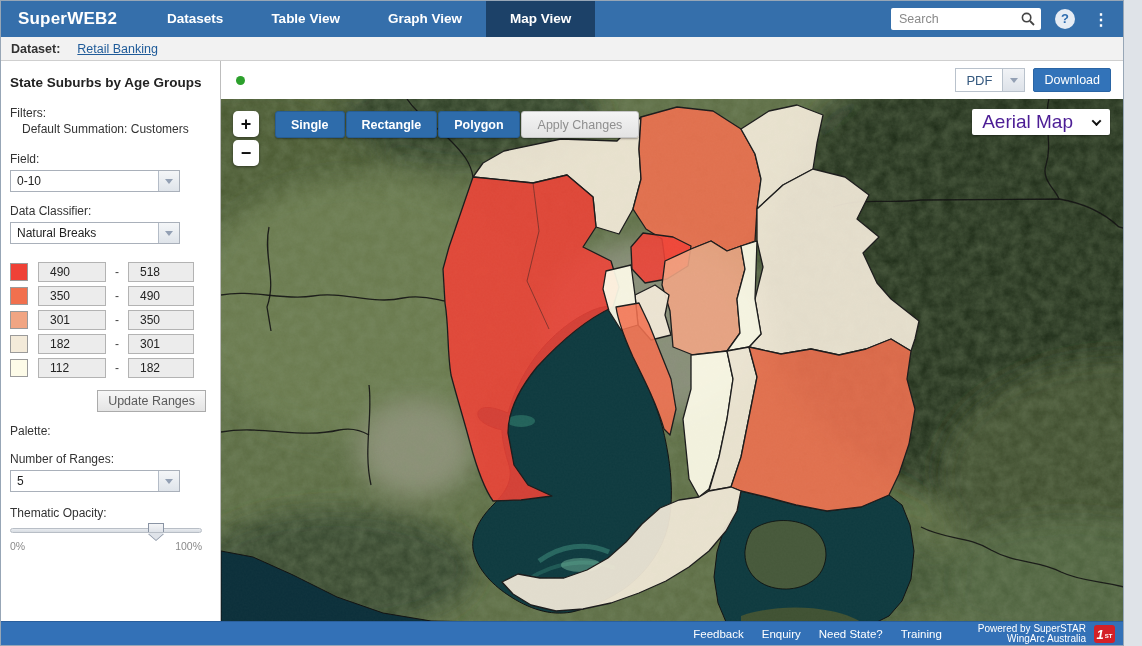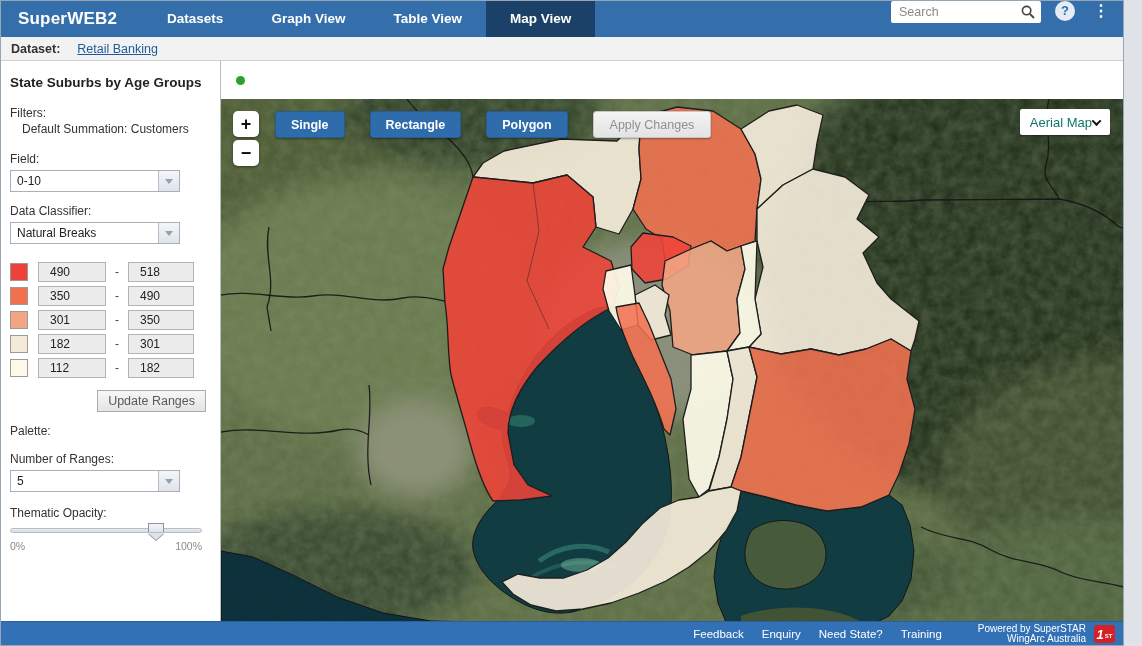--- a/index.html
+++ b/index.html
@@ -4,21 +4,21 @@
 <style>
   html,body{margin:0;padding:0;background:#dfe3e8;font-family:"Liberation Sans",sans-serif;}
   *{box-sizing:border-box;}
   #app{width:1124px;height:646px;background:#fff;border:1px solid #97a6b6;position:relative;overflow:hidden;}
 
   
   #topbar{height:36px;background:#356fab;display:flex;align-items:stretch;color:#fff;}
   .brand{font-size:17px;font-weight:bold;line-height:36px;padding:0 26px 0 17px;letter-spacing:.2px;}
   .tab{font-size:13.5px;font-weight:bold;line-height:36px;padding:0 24px;cursor:pointer;}
   .tab.active{background:#1c4168;}
-  .top-right{margin-left:auto;display:flex;align-items:flex-start;padding-right:10px;}
+  .top-right{margin-left:auto;display:flex;align-items:center;padding-right:10px;}
   .searchwrap{position:relative;margin-right:14px;}
   .searchwrap input{width:150px;height:22px;border:none;border-radius:2px;padding:0 26px 0 8px;font-size:12.5px;color:#333;outline:none;}
   .searchwrap input::placeholder{color:#8a8a8a;}
   .search-ic{position:absolute;right:6px;top:4px;}
   .help-circ{width:20px;height:20px;border-radius:50%;background:#e6ecf4;color:#2f6db0;font-weight:bold;font-size:13px;text-align:center;line-height:20px;margin-right:14px;cursor:pointer;}
   .kebab{font-size:16px;font-weight:bold;color:#fff;cursor:pointer;padding:0 4px;}
 
   
   #datasetbar{height:24px;background:#f2f2f2;border-bottom:1px solid #cfcfcf;display:flex;align-items:center;padding-left:10px;font-size:12.5px;color:#333;gap:12px;}
   #datasetbar .lbl{font-weight:bold;margin-right:5px;}
@@ -55,24 +55,24 @@
   .statusdot{width:9px;height:9px;border-radius:50%;margin-left:5px;}
   .ab-right{margin-left:auto;display:flex;align-items:center;}
   .pdfgroup{display:flex;height:24px;margin-right:8px;cursor:pointer;}
   .pdfbox{border:1px solid #b9c2cc;background:#fff;color:#35597f;font-size:13px;display:flex;align-items:center;padding:0 10px;}
   .pdfarrow{width:22px;border:1px solid #b9c2cc;border-left:none;background:linear-gradient(#f1f3f6,#dde2e9);display:flex;align-items:center;justify-content:center;}
   .btn-blue{height:24px;background:#3273b9;color:#fff;border:1px solid #2a65a5;border-radius:2px;font-size:12.5px;padding:0 10px;cursor:pointer;font-family:"Liberation Sans",sans-serif;}
   #mapview{position:relative;flex:1;overflow:hidden;background:#40502f;}
   #mapview svg{position:absolute;left:0;top:0;}
   .zoomctl{position:absolute;left:12px;top:12px;display:flex;flex-direction:column;gap:3px;}
   .zbtn{width:26px;height:26px;background:#fff;border:none;border-radius:5px;box-shadow:0 1px 3px rgba(0,0,0,.45);font-size:18px;font-weight:bold;color:#111;line-height:24px;text-align:center;cursor:pointer;font-family:"Liberation Sans",sans-serif;padding:0;}
-  .toolrow{position:absolute;left:54px;top:12px;display:flex;gap:25px;}
+  .toolrow{position:absolute;left:54px;top:12px;display:flex;gap:1px;}
   .maptool{height:27px;padding:0 15px;background:#2e6cab;border:1px solid #275d94;border-radius:3px;color:#fff;font-size:12.5px;font-weight:bold;cursor:pointer;box-shadow:0 1px 2px rgba(0,0,0,.35);font-family:"Liberation Sans",sans-serif;}
   .maptool.disabled{background:linear-gradient(#f4f4f4,#e3e3e3);border:1px solid #c6c6c6;color:#8f8f8f;font-weight:normal;padding:0 16px;}
-  .basemap{position:absolute;right:13px;top:10px;height:26px;background:#fff;border-radius:2px;box-shadow:0 1px 2px rgba(0,0,0,.4);display:flex;align-items:center;padding:0 10px;font-size:13px;color:#0f766e;cursor:pointer;gap:1px;}
+  .basemap{position:absolute;right:13px;top:10px;height:26px;background:#fff;border-radius:2px;box-shadow:0 1px 2px rgba(0,0,0,.4);display:flex;align-items:center;padding:0 10px;font-size:19px;color:#4c1d95;cursor:pointer;gap:20px;}
   .chev{width:7px;height:7px;border-right:2px solid #111;border-bottom:2px solid #111;transform:rotate(45deg) translate(-1px,-1px);}
 
   
   .rc1{fill:var(--c1);fill-opacity:.88}
   .rc2{fill:var(--c2);fill-opacity:.88}
   .rc3{fill:var(--c3);fill-opacity:.88}
   .rc4{fill:var(--c4);fill-opacity:.92}
   .rc5{fill:var(--c5);fill-opacity:.93}
   .region{stroke:#1b1b1b;stroke-width:1.3;stroke-linejoin:round;cursor:pointer;}
   .bline{fill:none;stroke:#121212;stroke-width:1.3;opacity:.9;}
@@ -86,22 +86,22 @@
   .wlogo .st{font-size:6px;font-style:normal;margin-left:1px;margin-top:3px;}
 </style>
 </head>
 <body>
 
 <div id="app">
 
   <div id="topbar">
     <div class="brand">SuperWEB2</div>
     <div class="tab">Datasets</div>
+    <div class="tab">Table View</div>
     <div class="tab">Graph View</div>
-    <div class="tab">Table View</div>
     <div class="tab active">Map View</div>
     <div class="top-right">
       <div class="searchwrap">
         <input placeholder="Search" style="">
         <svg class="search-ic" width="14" height="14" viewBox="0 0 14 14">
           <circle cx="5.6" cy="5.6" r="4.2" fill="none" stroke="#444" stroke-width="1.6"></circle>
           <line x1="9" y1="9" x2="13" y2="13" stroke="#444" stroke-width="1.8"></line>
         </svg>
       </div>
       <div class="help-circ">?</div>
@@ -191,20 +191,29 @@
       </div>
       <div class="slabels">
         <span>0%</span>
         <span>100%</span>
       </div>
     </div>
 
     <div id="mapcol">
       <div id="actionbar">
         <span class="statusdot" style="background: rgb(44, 160, 44);"></span>
+        <div class="ab-right">
+          <div class="pdfgroup">
+            <span class="pdfbox">PDF</span>
+            <span class="pdfarrow">
+                <span class="caret"></span>
+              </span>
+          </div>
+          <button class="btn-blue">Download</button>
+        </div>
       </div>
 
       <div id="mapview">
         <svg width="921" height="523" viewBox="0 0 921 523">
           <defs>
             <filter id="fBlur" x="-40%" y="-40%" width="180%" height="180%">
                 <feGaussianBlur stdDeviation="12"></feGaussianBlur>
               </filter>
             <filter id="fTex" x="0" y="0" width="100%" height="100%">
               <feTurbulence type="fractalNoise" baseFrequency="0.09" numOctaves="4" seed="11" result="t"></feTurbulence>

